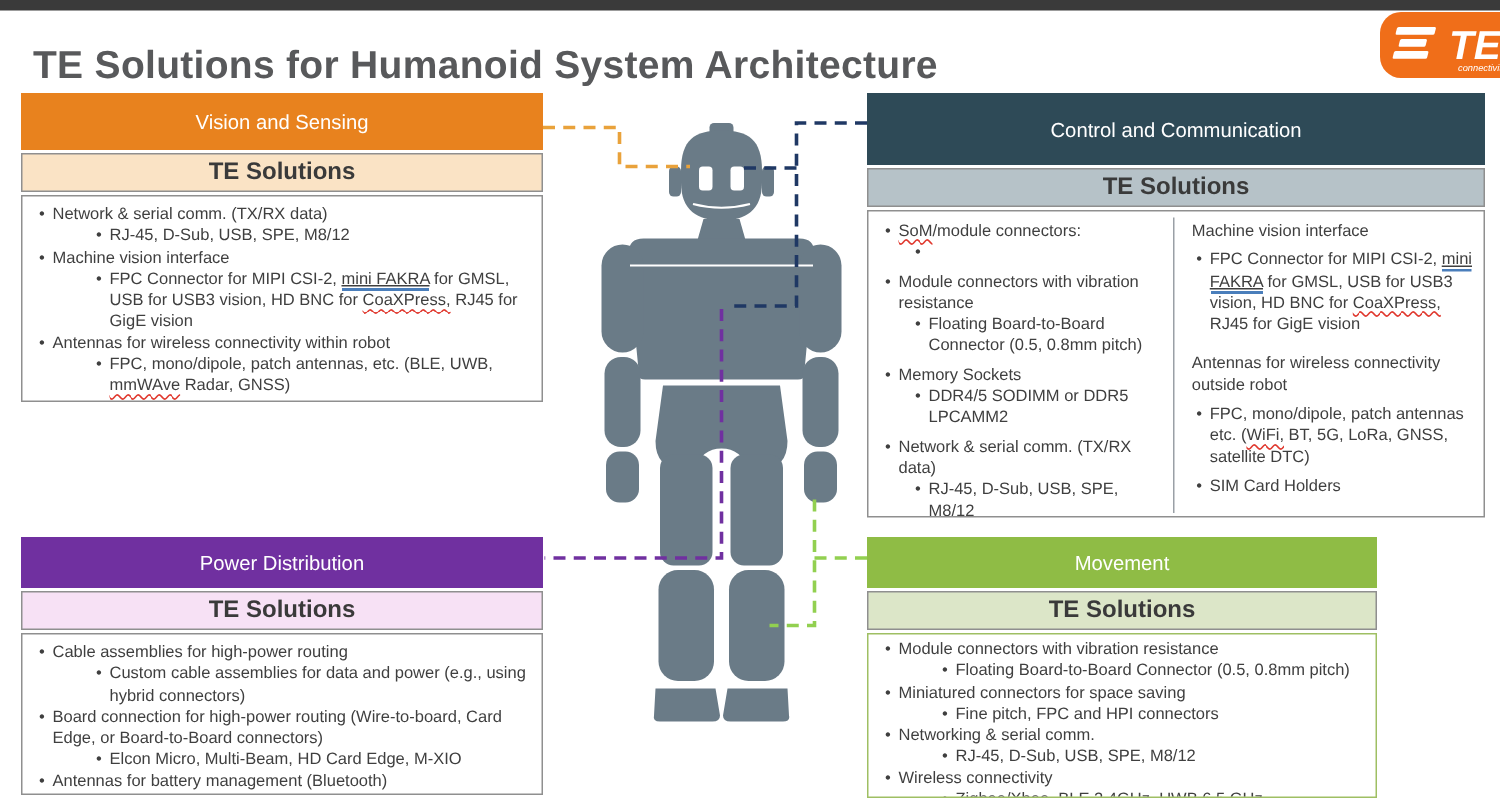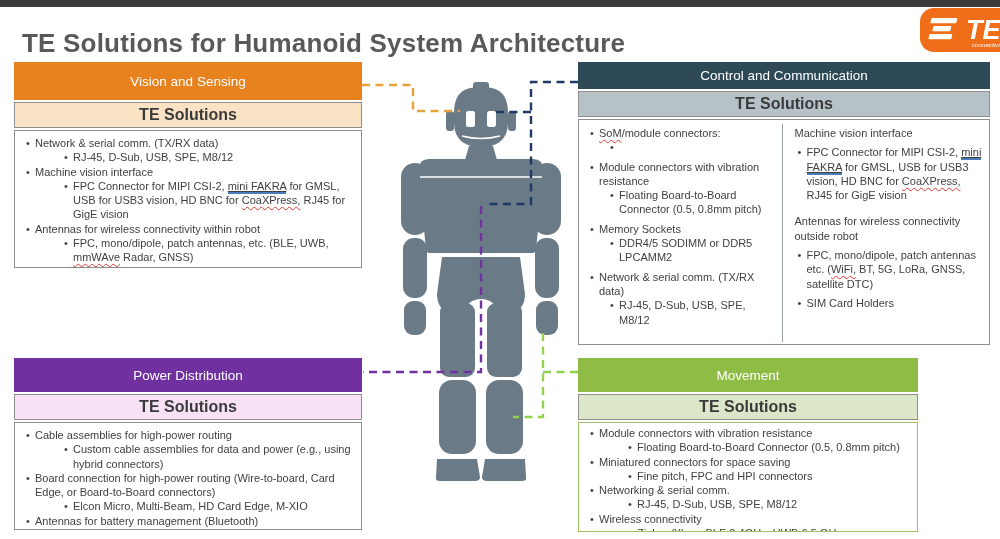--- a/index.html
+++ b/index.html
@@ -13,21 +13,21 @@
   
   .wires{position:absolute;left:0;top:0;width:1000px;height:539px;pointer-events:none;}
   
   .panel{position:absolute;display:flex;flex-direction:column;}
   .p-vision{left:14px;top:62px;width:348px;height:206px;}
   .p-control{left:578px;top:62px;width:412px;height:283px;}
   .p-power{left:14px;top:358px;width:348px;height:172px;}
   .p-movement{left:578px;top:358px;width:340px;height:174px;}
   .ph{flex:none;display:flex;align-items:center;justify-content:center;
       color:#fff;font-size:13.5px;height:38px;}
-  .p-control .ph{height:27px;}
+  .p-control .ph{height:48px;}
   .p-power .ph,.p-movement .ph{height:34px;text-align:right;}
   .ph-vision{background:#e8821e;}
   .ph-control{background:#2e4a57;}
   .ph-power{background:#7030a0;}
   .ph-movement{background:#8fbc45;}
   .psub{flex:none;height:24px;margin-top:2px;border:1px solid #8f8f8f;
         display:flex;align-items:center;justify-content:center;
         font-size:16px;font-weight:bold;color:#3a3a3a;}
   .psub-vision{background:#fae3c5;}
   .psub-control{background:#b6c2c8;}

